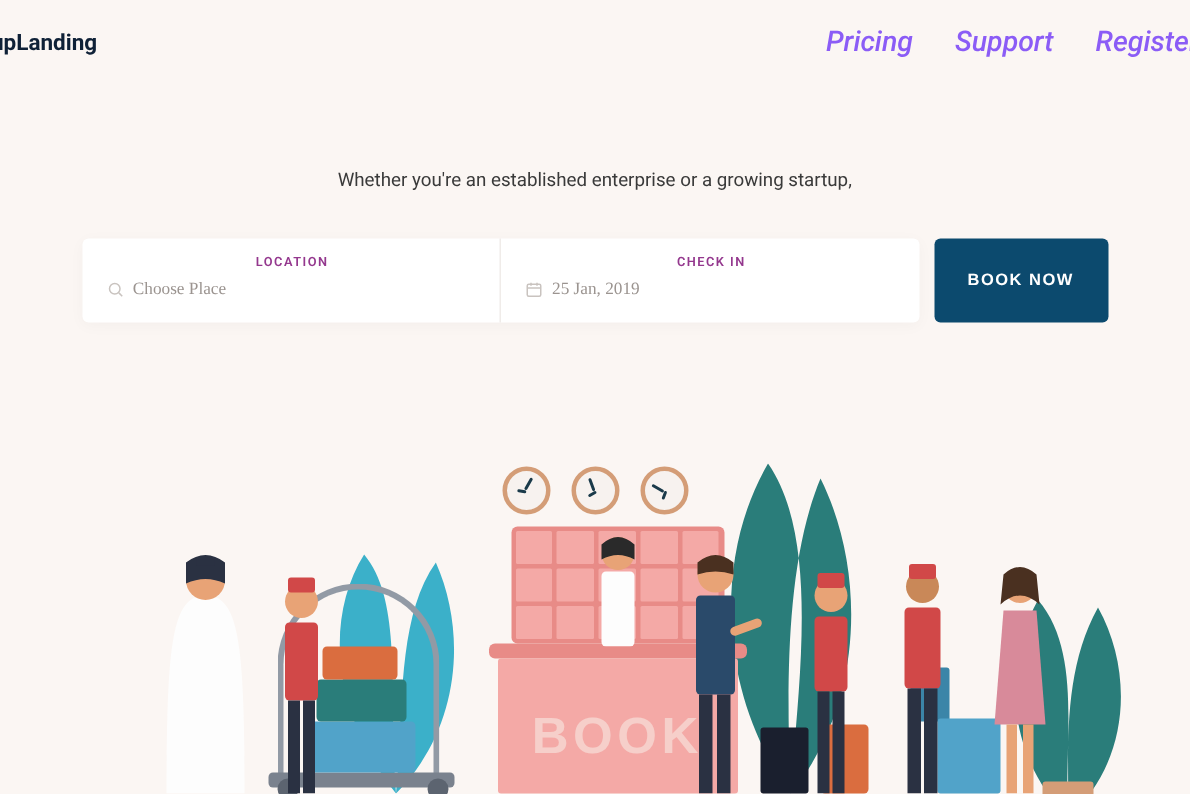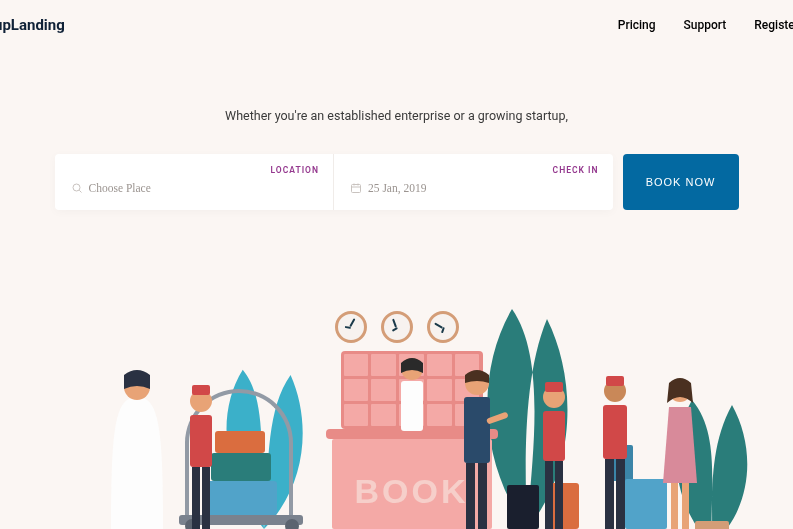--- a/index.html
+++ b/index.html
@@ -22,24 +22,25 @@
     color: #0f2137;
     margin-left: -6px;
   }
   .nav {
     display: flex;
     gap: 28px;
     align-items: center;
     margin-right: -6px;
   }
   .nav-item {
-    font-size: 12px;
-    color: #000000;
+    font-size: 19px;
+    color: #8b5cf6;
     font-weight: 500;
     cursor: pointer;
+    font-style: italic;
   }
   .hero {
     text-align: center;
     margin-top: 54px;
   }
   .hero-title {
     font-family: Georgia, "Times New Roman", serif;
     font-size: 34px;
     font-weight: 700;
     color: #0f2137;
@@ -60,21 +61,21 @@
     background: #fff;
     border-radius: 4px;
     width: 558px;
     height: 56px;
     box-shadow: 0 2px 10px rgba(0,0,0,0.03);
   }
   .field {
     flex: 1;
     padding: 11px 14px 10px 16px;
     border-right: 1px solid #f0ece9;
-    text-align: right;
+    text-align: center;
   }
   .field:last-of-type { border-right: none; }
   .field-label {
     font-size: 8.5px;
     letter-spacing: 1px;
     color: #94388e;
     font-weight: 600;
   }
   .field-row {
     display: flex;
@@ -87,24 +88,24 @@
     height: 12px;
     color: #c9c3bf;
     flex-shrink: 0;
   }
   .field-value {
     font-size: 11.5px;
     color: #9b9490;
     font-family: Liberation Serif, serif;
   }
   .book-btn {
-    background: #0369a1;
+    background: #0c4a6e;
     color: #fff;
     font-size: 11px;
-    font-weight: 400;
+    font-weight: 700;
     letter-spacing: 1px;
     border: none;
     border-radius: 4px;
     width: 116px;
     height: 56px;
     margin-left: 10px;
     cursor: pointer;
   }
 
   

